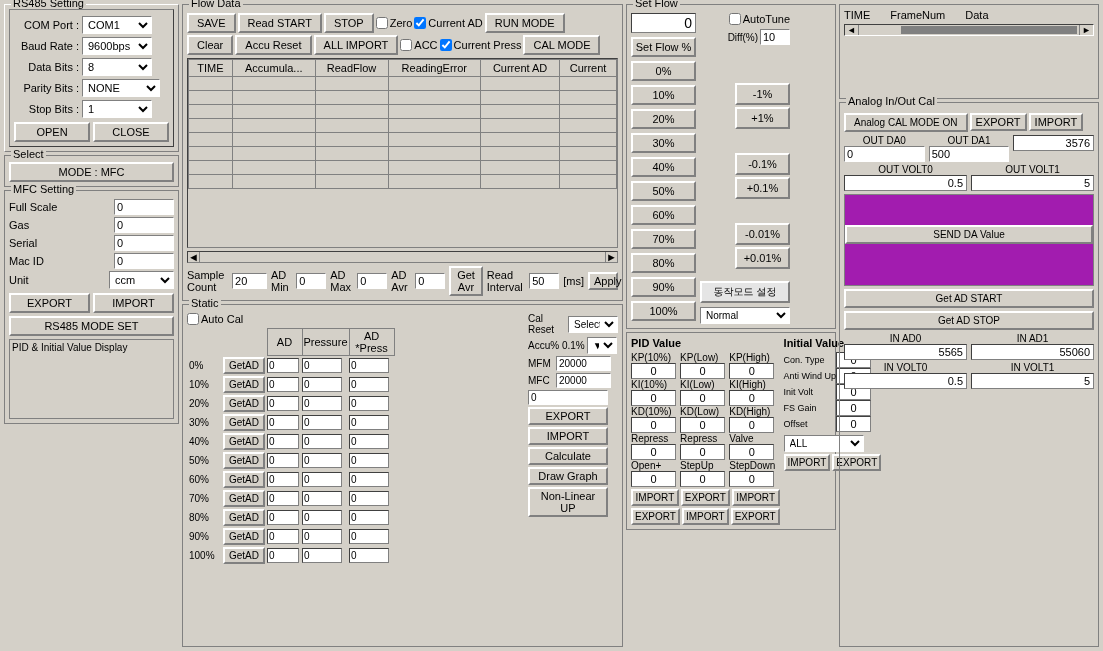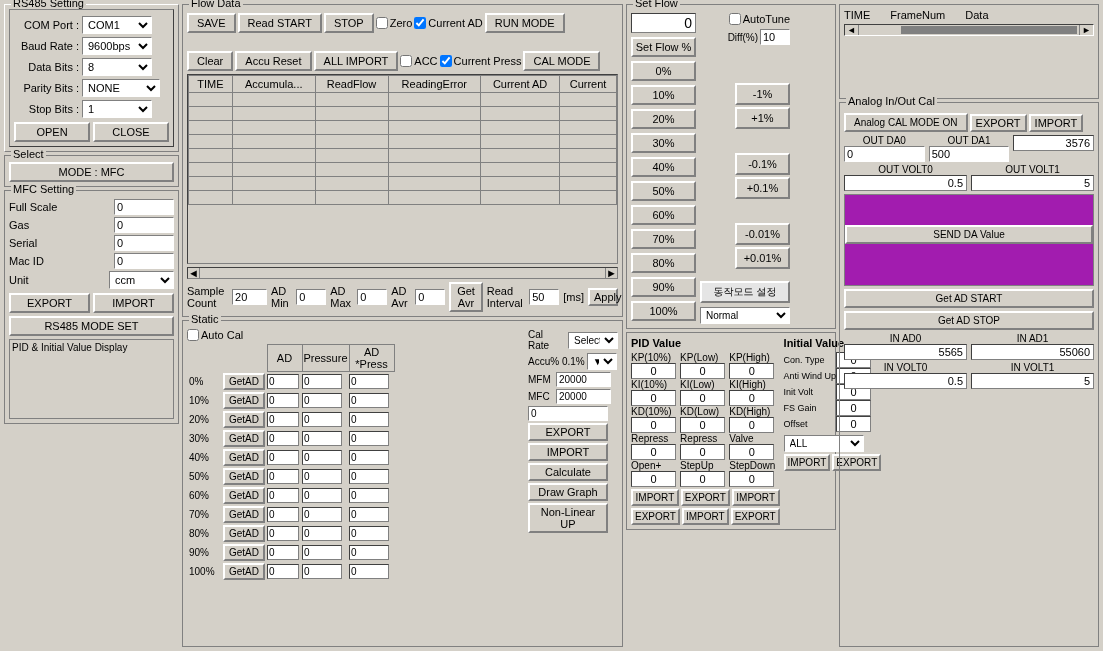--- a/index.html
+++ b/index.html
@@ -147,21 +147,21 @@
         </div>
       </div>
     </div>
   </div>
 
   <div class="middle-section" style="min-width: 0;">
 
     <div style="border: 1px solid #808080; padding: 4px; position: relative;">
       <div class="group-label">Flow Data</div>
       <div style="margin-top:4px;">
-        <div style="display:flex; gap:2px; margin-bottom:18px; align-items:center;">
+        <div style="display:flex; gap:2px; margin-bottom:2px; align-items:center;">
           <button class="btn">SAVE</button>
           <button class="btn">Read START</button>
           <button class="btn">STOP</button>
           <label class="checkbox-label">
             <input type="checkbox" style="">
             <span>Zero</span>
           </label>
           <label class="checkbox-label">
             <input type="checkbox" checked="" style="">
             <span>Current AD</span>
@@ -381,21 +381,21 @@
       <td style="padding:1px;"><button class="getad-btn">GetAD</button></td>
       <td><input type="text" style="width: 32px; border-width: 1px; border-style: solid; border-color: rgb(64, 64, 64) rgb(128, 128, 128) rgb(128, 128, 128) rgb(64, 64, 64); border-image: initial; background: white; font-size: 10px; padding: 1px;" value="0"></td>
       <td><input type="text" style="width: 40px; border-width: 1px; border-style: solid; border-color: rgb(64, 64, 64) rgb(128, 128, 128) rgb(128, 128, 128) rgb(64, 64, 64); border-image: initial; background: white; font-size: 10px; padding: 1px;" value="0"></td>
       <td><input type="text" style="width: 40px; border-width: 1px; border-style: solid; border-color: rgb(64, 64, 64) rgb(128, 128, 128) rgb(128, 128, 128) rgb(64, 64, 64); border-image: initial; background: white; font-size: 10px; padding: 1px;" value="0"></td>
     </tr>
               </tbody>
           </table>
         </div>
         <div style="width:90px; display:flex; flex-direction:column; gap:2px;">
           <div style="display:flex; gap:2px; align-items:center; justify-content:space-between;">
-            <span style="font-size:10px;">Cal Rate</span>
+            <span style="font-size:10px;">Cal Reset</span>
             <select class="combo" style="width:50px; font-size:10px;">
               <option>Select</option>
             </select>
           </div>
           <div style="display:flex; align-items:center; gap:2px;">
             <span style="font-size:10px;">Accu% 0.1%</span>
             <select class="combo" style="width:30px; font-size:10px;">
               <option>▼</option>
             </select>
           </div>
@@ -588,21 +588,21 @@
         <div style="flex:1; background:#808080; height:8px; margin:0 2px;">
           <div style="width:40px; height:8px; background:#d4d0c8;"></div>
         </div>
         <div style="width:14px; height:100%; background:#d4d0c8; border-left:1px solid #808080; cursor:pointer; display:flex; align-items:center; justify-content:center; font-size:9px;">►</div>
       </div>
     </div>
 
     <div style="border: 1px solid #808080; padding: 4px; position: relative; flex:1;">
       <div class="group-label">Analog In/Out Cal</div>
       <div style="margin-top:6px;">
-        <div style="display:flex; gap:2px; margin-bottom:3px; align-items:flex-end;">
+        <div style="display:flex; gap:2px; margin-bottom:3px; align-items:flex-start;">
           <button class="btn" style="font-size:10px;">Analog CAL MODE ON</button>
           <button class="btn btn-small">EXPORT</button>
           <button class="btn btn-small">IMPORT</button>
         </div>
         <div style="display:flex; gap:4px; margin-bottom:2px;">
           <div style="flex:1;">
             <div style="font-size:10px; text-align:center;">OUT DA0</div>
             <input type="text" class="input-field" style="width: 100%;" value="0">
           </div>
           <div style="flex:1;">

